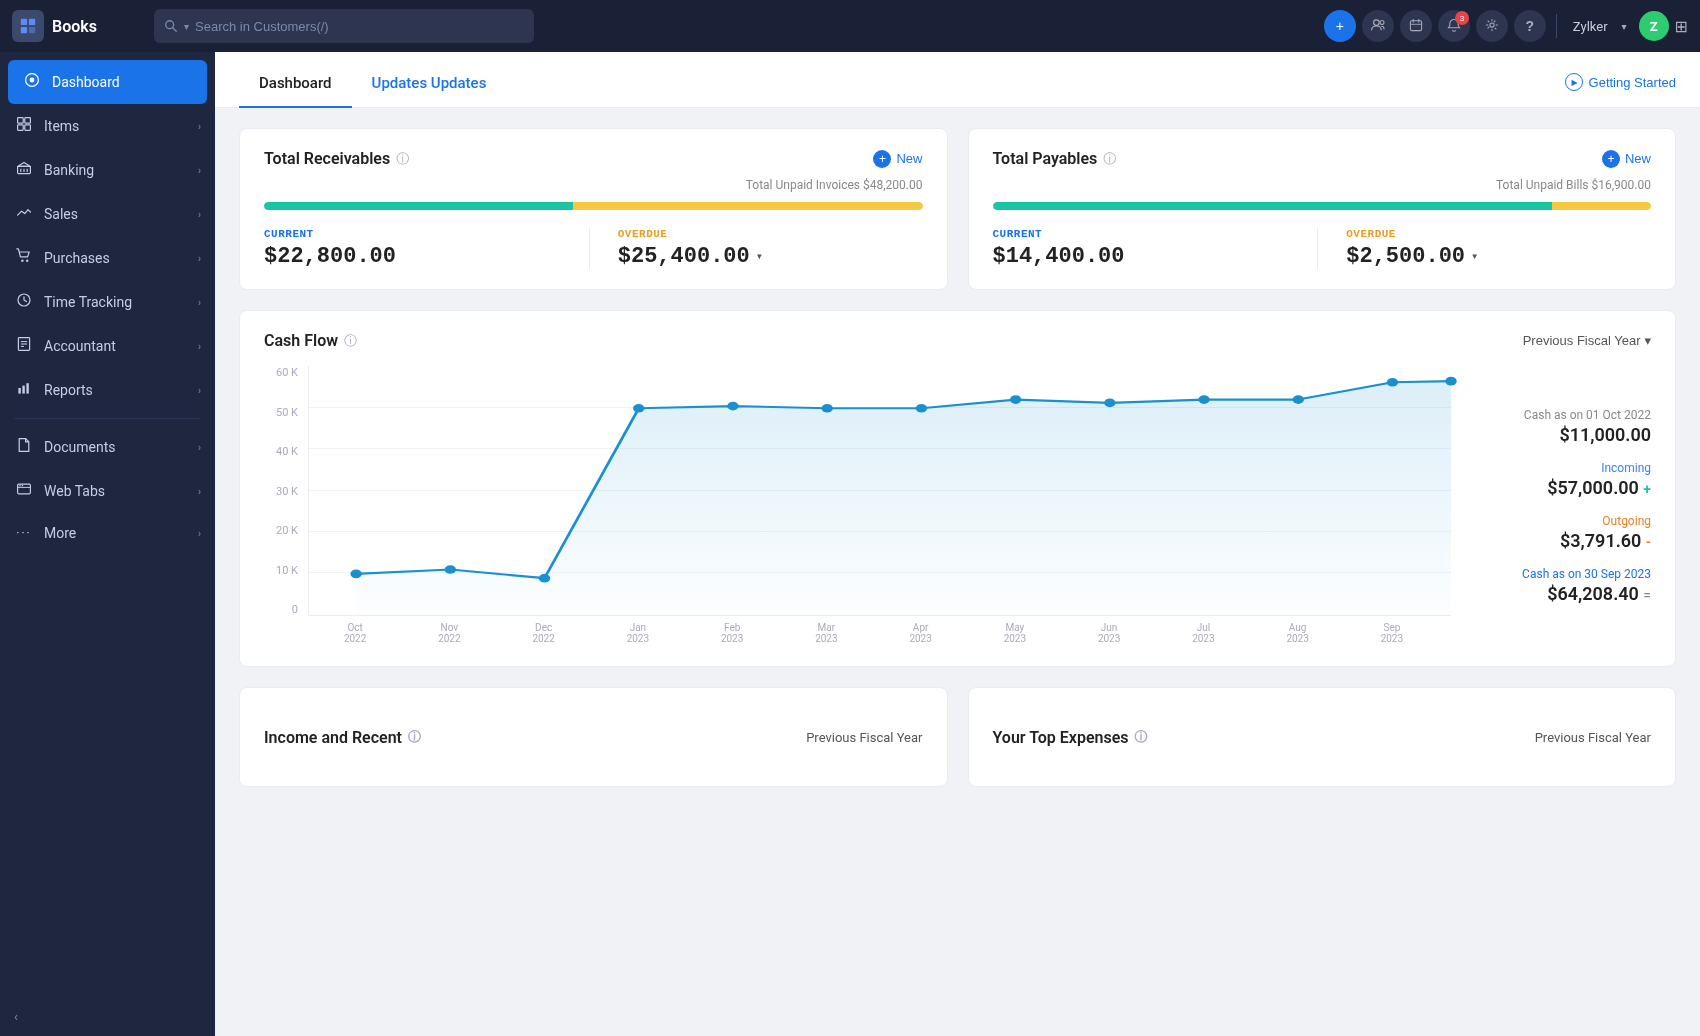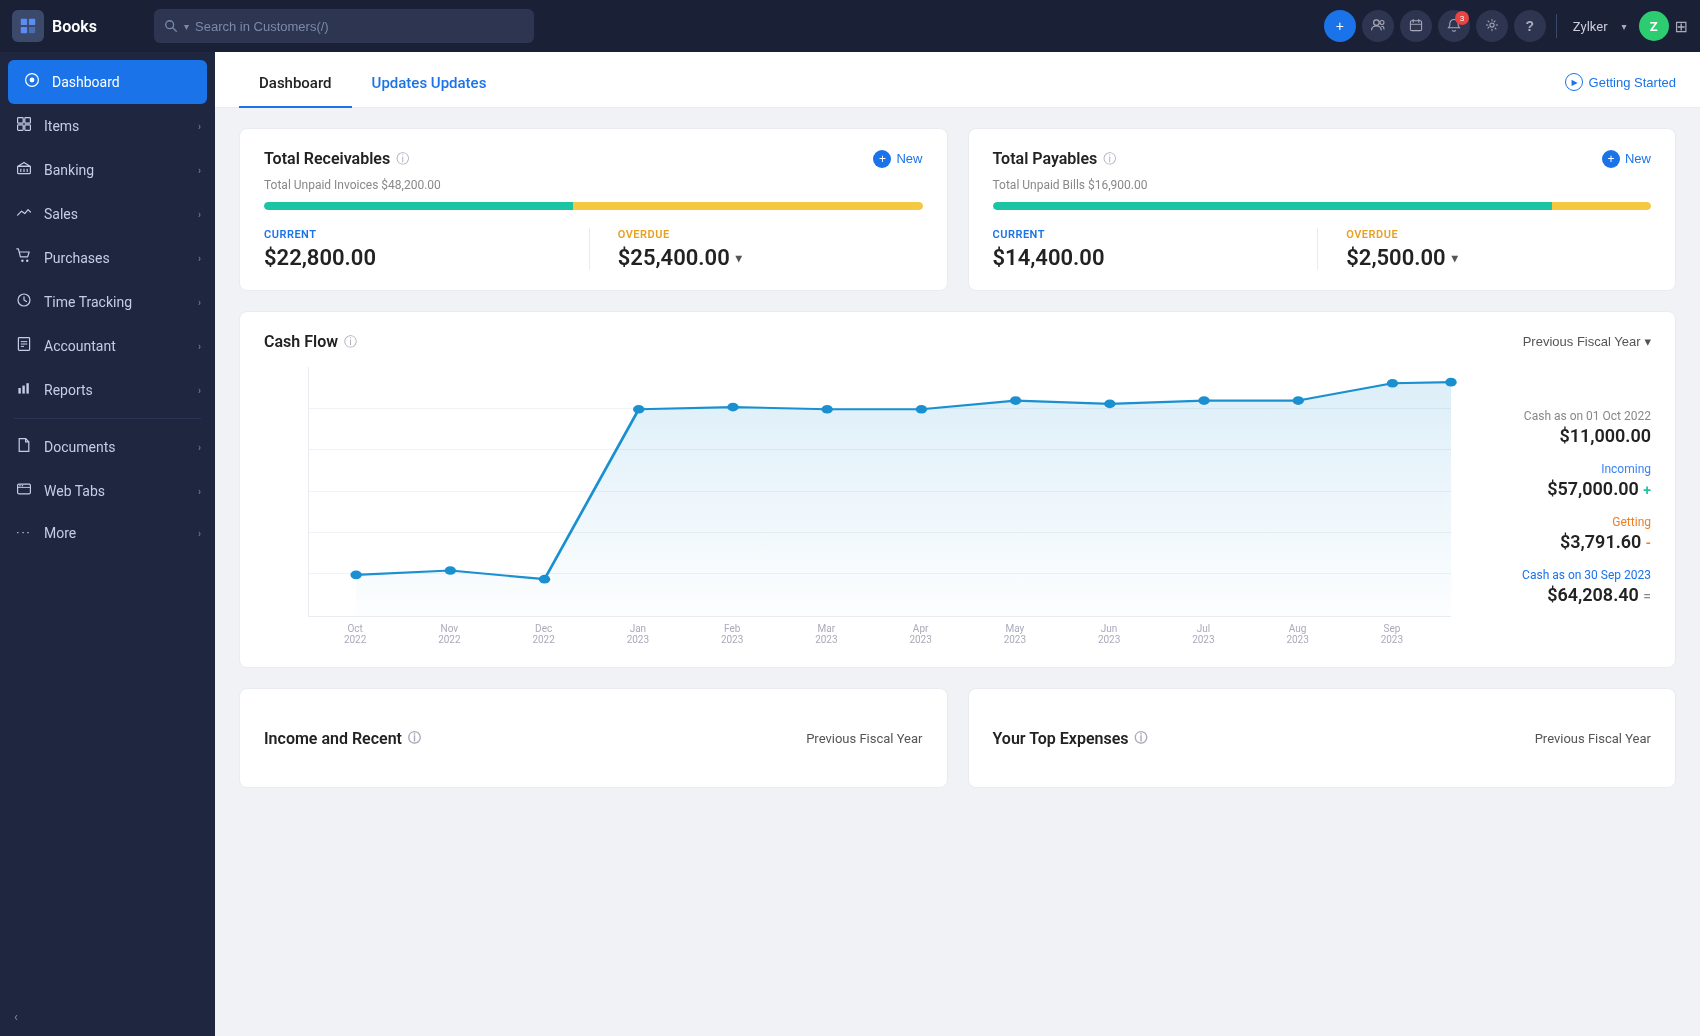--- a/index.html
+++ b/index.html
@@ -183,27 +183,27 @@
       color: #1a73e8; font-size: 13px; cursor: pointer; border: none; background: none;
     }
     .new-btn .plus-circle {
       width: 18px; height: 18px;
       background: #1a73e8;
       border-radius: 50%;
       display: flex; align-items: center; justify-content: center;
       color: #fff; font-size: 12px; line-height: 1;
     }
 
-    .card-subtitle { font-size: 12px; color: #888; margin-bottom: 10px; }
+    .card-subtitle { font-size: 12px; color: #888; margin-bottom: 10px; text-align: right; }
 
     .progress-bar-wrap { height: 8px; border-radius: 4px; overflow: hidden; display: flex; margin-bottom: 18px; }
     .prog-green { background: #1bc5a4; border-radius: 4px 0 0 4px; }
     .prog-yellow { background: #f5c842; border-radius: 0 4px 4px 0; flex: 1; }
 
-    .card-amounts { display: flex; gap: 8px; }
+    .card-amounts { display: flex; gap: 8px; font-family: Liberation Mono, monospace; }
     .amount-block { flex: 1; border-right: 1px solid #e8ecf0; padding-right: 20px; margin-right: 20px; }
     .amount-block:last-child { border-right: none; padding-right: 0; margin-right: 0; }
     .amount-label { font-size: 11px; font-weight: 600; letter-spacing: 0.5px; margin-bottom: 4px; }
     .amount-label.current { color: #1a73e8; }
     .amount-label.overdue { color: #e8a020; }
     .amount-value { font-size: 22px; font-weight: 600; color: #222; display: flex; align-items: center; gap: 6px; }
     .amount-value .drop-arrow { font-size: 12px; color: #555; }
 
     
     .cashflow-card {
@@ -620,20 +620,29 @@
           </div>
           <button class="period-selector">
             <span>Previous Fiscal Year</span>
             <span>▾</span>
           </button>
         </div>
 
         <div class="cashflow-body">
 
           <div class="cashflow-chart">
+            <div class="y-axis-labels">
+              <span class="y-label">60 K</span>
+              <span class="y-label">50 K</span>
+              <span class="y-label">40 K</span>
+              <span class="y-label">30 K</span>
+              <span class="y-label">20 K</span>
+              <span class="y-label">10 K</span>
+              <span class="y-label">0</span>
+            </div>
             <div class="chart-inner">
               <div class="grid-lines">
                 <div class="grid-line" style="bottom:83.3%;"></div>
                 <div class="grid-line" style="bottom:66.7%;"></div>
                 <div class="grid-line" style="bottom:50%;"></div>
                 <div class="grid-line" style="bottom:33.3%;"></div>
                 <div class="grid-line" style="bottom:16.7%;"></div>
               </div>
 
               <svg style="position:absolute; left:0; top:0; width:100%; height:100%; overflow:visible;" viewBox="0 0 800 230" preserveAspectRatio="none">
@@ -723,21 +732,21 @@
               <div class="legend-value">$11,000.00</div>
             </div>
             <div class="legend-item">
               <div class="legend-label green">Incoming</div>
               <div class="legend-value">
                 <span>$57,000.00</span>
                 <span class="suffix" style="color:#1bc5a4; font-weight:600;">+</span>
               </div>
             </div>
             <div class="legend-item">
-              <div class="legend-label orange">Getting</div>
+              <div class="legend-label orange">Outgoing</div>
               <div class="legend-value">
                 <span>$3,791.60</span>
                 <span class="suffix" style="color:#e8802a; font-weight:600;">-</span>
               </div>
             </div>
             <div class="legend-item">
               <div class="legend-label blue">Cash as on 30 Sep 2023</div>
               <div class="legend-value">
                 <span>$64,208.40</span>
                 <span class="suffix">=</span>

